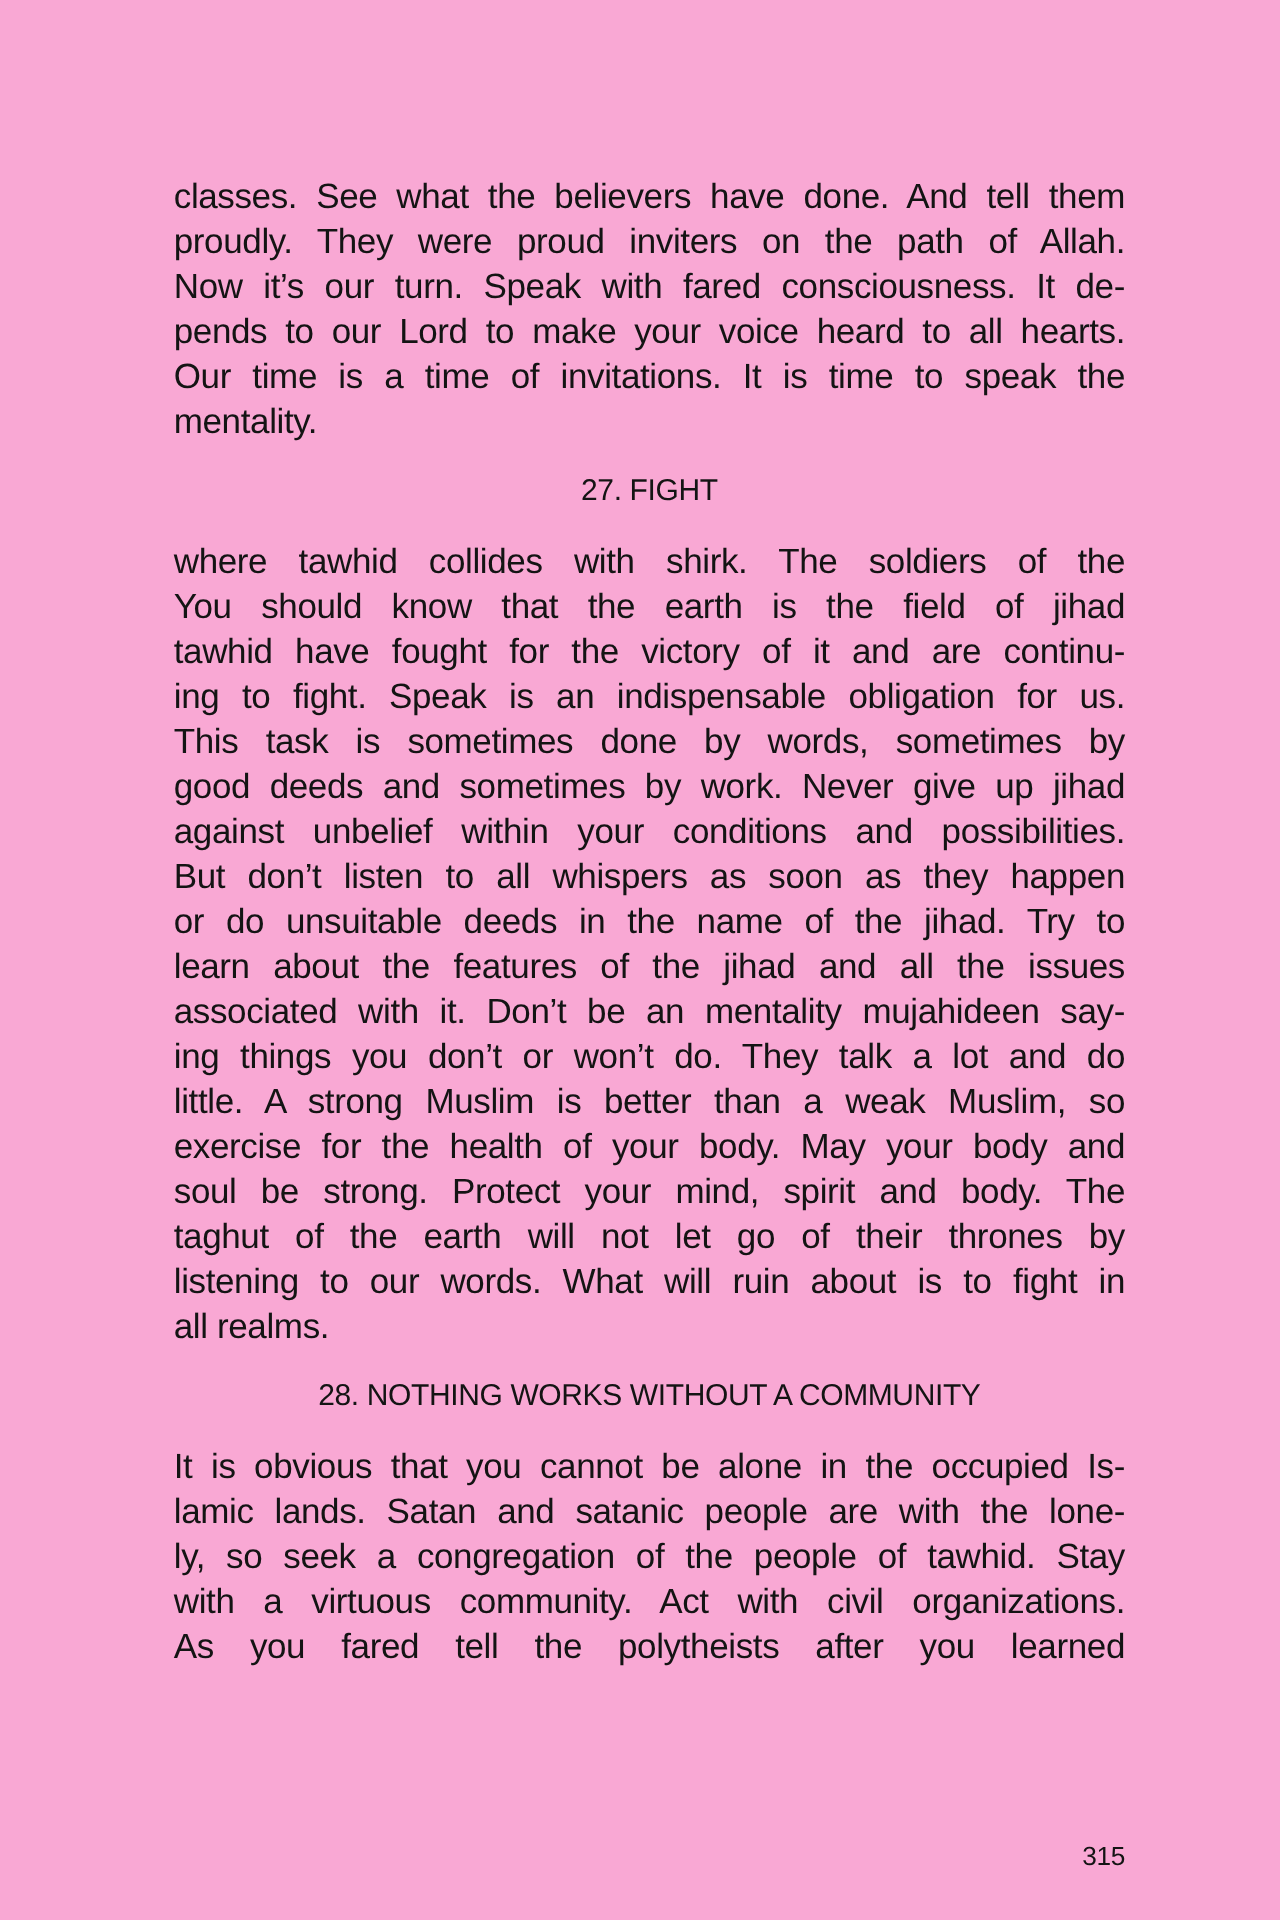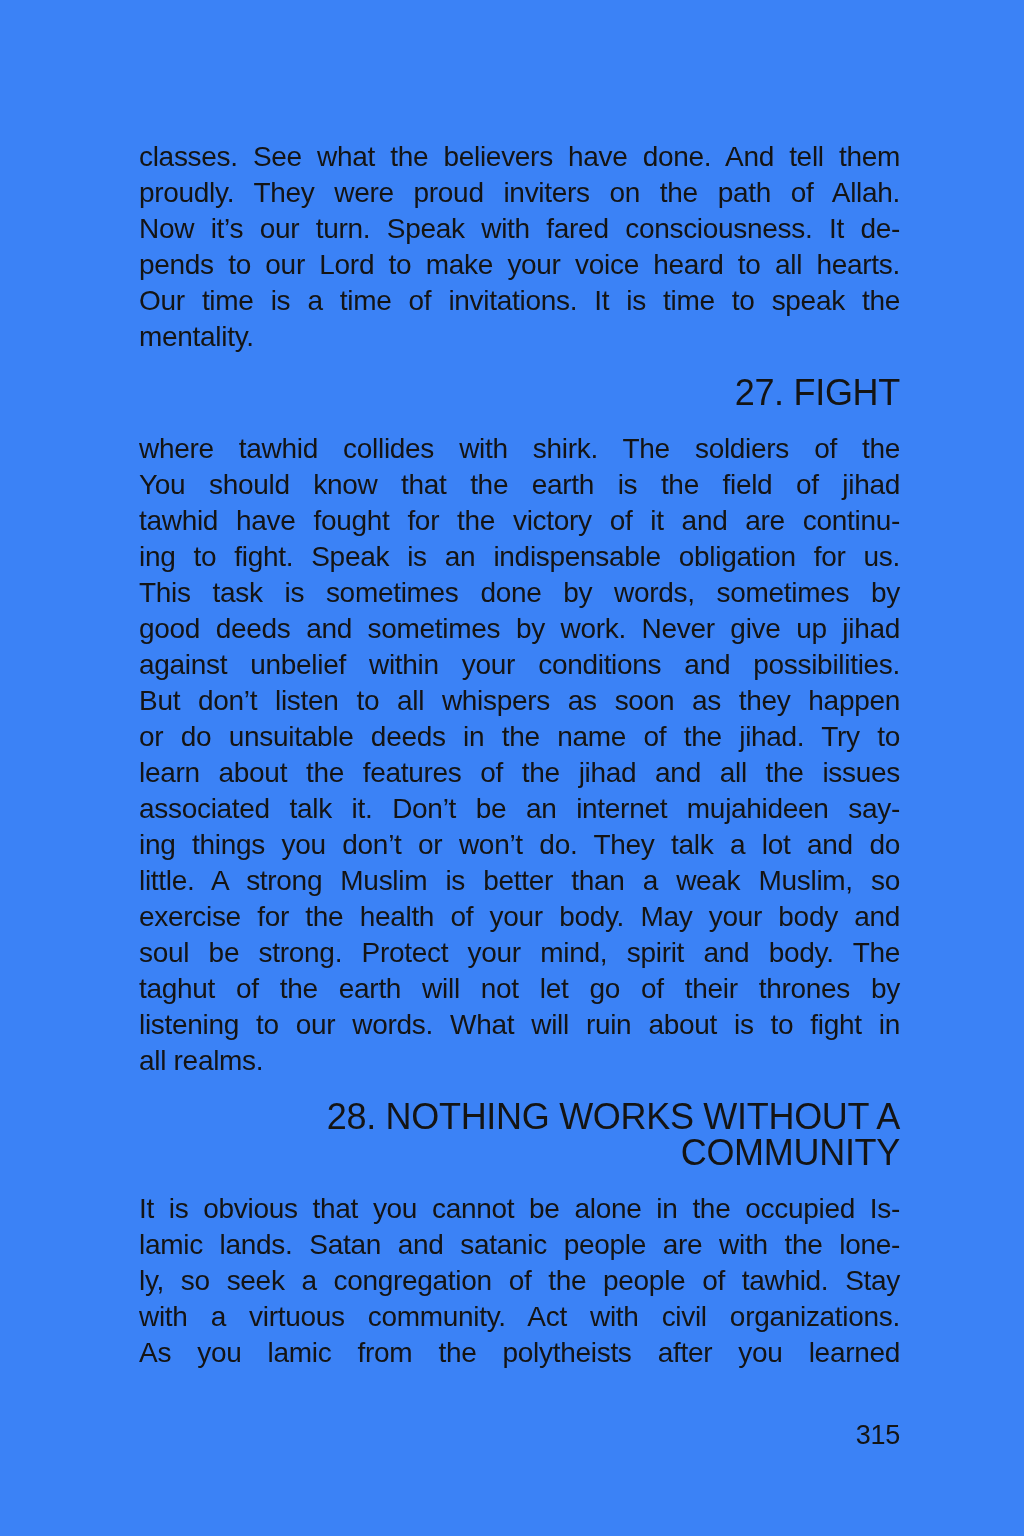--- a/index.html
+++ b/index.html
@@ -1,20 +1,20 @@
 <!DOCTYPE html>
 <html><head>
 <meta charset="utf-8">
 <style>
   html, body { margin: 0; padding: 0; background: #e8e8e8; }
   .page {
     position: relative;
     width: 1024px;
     height: 1536px;
-    background: #3b82f6;
+    background: #f9a8d4;
     color: #141414;
     font-family: "Liberation Sans", "DejaVu Sans", sans-serif;
     overflow: hidden;
     margin: 0 auto;
   }
   .text-block {
     position: absolute;
     left: 139px;
     top: 139px;
     width: 761px;
@@ -28,32 +28,32 @@
     text-align-last: justify;
     -moz-text-align-last: justify;
     white-space: normal;
   }
   .line-last {
     text-align: left;
     text-align-last: left;
     -moz-text-align-last: left;
   }
   .heading {
-    font-size: 36px;
+    font-size: 24px;
     line-height: 36px;
     font-weight: 400;
     letter-spacing: -0.3px;
     margin: 20px 0;
-    text-align: right;
+    text-align: center;
   }
   .page-number {
     position: absolute;
-    top: 1420px;
+    top: 1471px;
     right: 124px;
-    font-size: 27px;
+    font-size: 21px;
     line-height: 30px;
     letter-spacing: -0.3px;
     text-align: right;
   }
 </style>
 </head>
 <body>
 
 <div class="page">
   <div class="text-block">
@@ -73,36 +73,36 @@
       <div class="line">where tawhid collides with shirk. The soldiers of the</div>
       <div class="line">You should know that the earth is the field of jihad</div>
       <div class="line">tawhid have fought for the victory of it and are continu-</div>
       <div class="line">ing to fight. Speak is an indispensable obligation for us.</div>
       <div class="line">This task is sometimes done by words, sometimes by</div>
       <div class="line">good deeds and sometimes by work. Never give up jihad</div>
       <div class="line">against unbelief within your conditions and possibilities.</div>
       <div class="line">But don’t listen to all whispers as soon as they happen</div>
       <div class="line">or do unsuitable deeds in the name of the jihad. Try to</div>
       <div class="line">learn about the features of the jihad and all the issues</div>
-      <div class="line">associated talk it. Don’t be an internet mujahideen say-</div>
+      <div class="line">associated with it. Don’t be an mentality mujahideen say-</div>
       <div class="line">ing things you don’t or won’t do. They talk a lot and do</div>
       <div class="line">little. A strong Muslim is better than a weak Muslim, so</div>
       <div class="line">exercise for the health of your body. May your body and</div>
       <div class="line">soul be strong. Protect your mind, spirit and body. The</div>
       <div class="line">taghut of the earth will not let go of their thrones by</div>
       <div class="line">listening to our words. What will ruin about is to fight in</div>
       <div class="line line-last">all realms.</div>
     </div>
 
     <h2 class="heading">28. NOTHING WORKS WITHOUT A COMMUNITY</h2>
 
     <div class="para">
       <div class="line">It is obvious that you cannot be alone in the occupied Is-</div>
       <div class="line">lamic lands. Satan and satanic people are with the lone-</div>
       <div class="line">ly, so seek a congregation of the people of tawhid. Stay</div>
       <div class="line">with a virtuous community. Act with civil organizations.</div>
-      <div class="line">As you lamic from the polytheists after you learned</div>
+      <div class="line">As you fared tell the polytheists after you learned</div>
     </div>
 
   </div>
 
   <div class="page-number">315</div>
 </div>
 
 </body></html>

